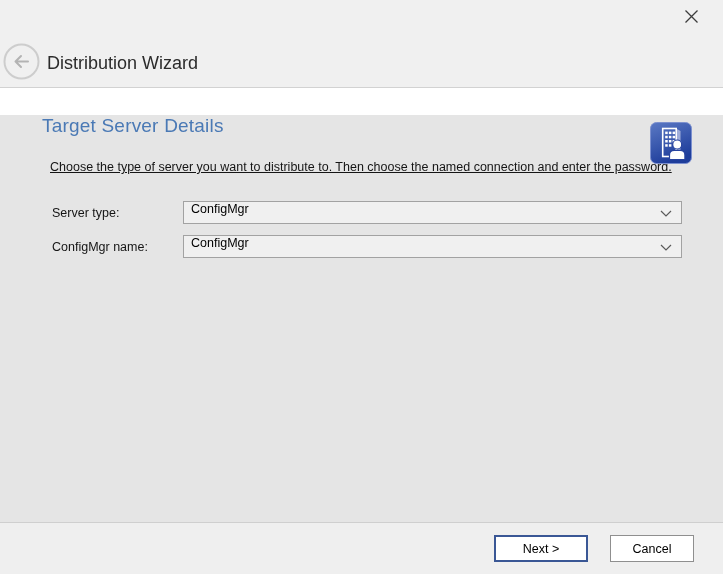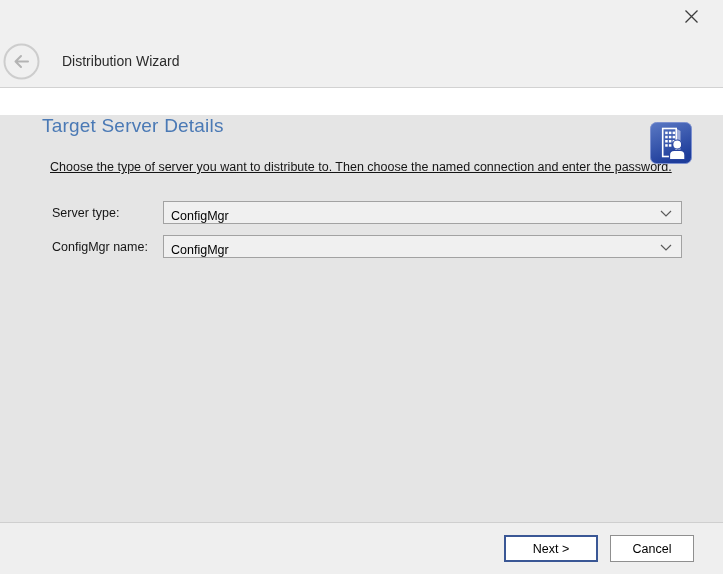--- a/index.html
+++ b/index.html
@@ -15,22 +15,22 @@
   
   .header {
     position: relative; height: 88px; background: #f0f0f0;
     border-bottom: 1px solid #d2d2d2;
   }
   .back-btn {
     position: absolute; left: 3px; top: 43px; width: 37px; height: 37px;
     background: transparent; border: none; padding: 0; cursor: default; line-height: 0;
   }
   .header-title {
-    position: absolute; left: 62px; top: 53px;
-    font-size: 14px; color: #2b2b2b;
+    position: absolute; left: 47px; top: 53px;
+    font-size: 18px; color: #2b2b2b;
   }
   .close-btn {
     position: absolute; top: 8px; right: 24px; width: 16px; height: 16px;
     background: transparent; border: none; padding: 0; cursor: pointer; line-height: 0;
     z-index: 5;
   }
 
   
   .content { position: relative; height: 434px; background: #e5e5e5; }
   .page-icon { position: absolute; top: 7px; right: 31px; width: 42px; height: 42px; line-height: 0; }
@@ -40,40 +40,40 @@
   }
   .description {
     margin: 21px 0 0 50px; width: 622px;
     font-size: 12.5px; line-height: 19px; color: #151515;
     text-align: justify;
     text-decoration: underline;
   }
   .form { margin-top: 24px; }
   .form-row {
     display: flex; align-items: center;
-    margin: 0 41px 11px 52px; height: 23px;
+    margin: 0 41px 11px 52px; height: 23px; gap: 20px;
   }
   .form-row label {
     flex: 0 0 111px; font-size: 12.5px; color: #151515;
   }
   .combo {
     position: relative; flex: 1; height: 23px;
     background: #f0f0f0; border: 1px solid #a2a2a2;
-    display: flex; align-items: flex-end;
+    display: flex; align-items: flex-start;
     padding: 0 28px 0 7px; cursor: default;
   }
   .combo-value { font-size: 12.5px; color: #000000; }
   .chevron { position: absolute; right: 9px; top: 8px; }
 
   
   .footer {
     position: absolute; left: 0; bottom: 0; width: 723px; height: 52px;
     background: #efefef; border-top: 1px solid #cfcfcf;
     display: flex; align-items: center; justify-content: flex-end;
-    gap: 12px; padding-right: 29px;
+    gap: 22px; padding-right: 29px;
   }
   .btn {
     width: 84px; height: 27px;
     background: #ffffff; border: 1px solid #8f8f8f;
     font-family: inherit; font-size: 12.5px; color: #000000;
     cursor: pointer;
   }
   .btn.primary { width: 94px; border: 2px solid #3a5795; }
 </style>
 </head>

